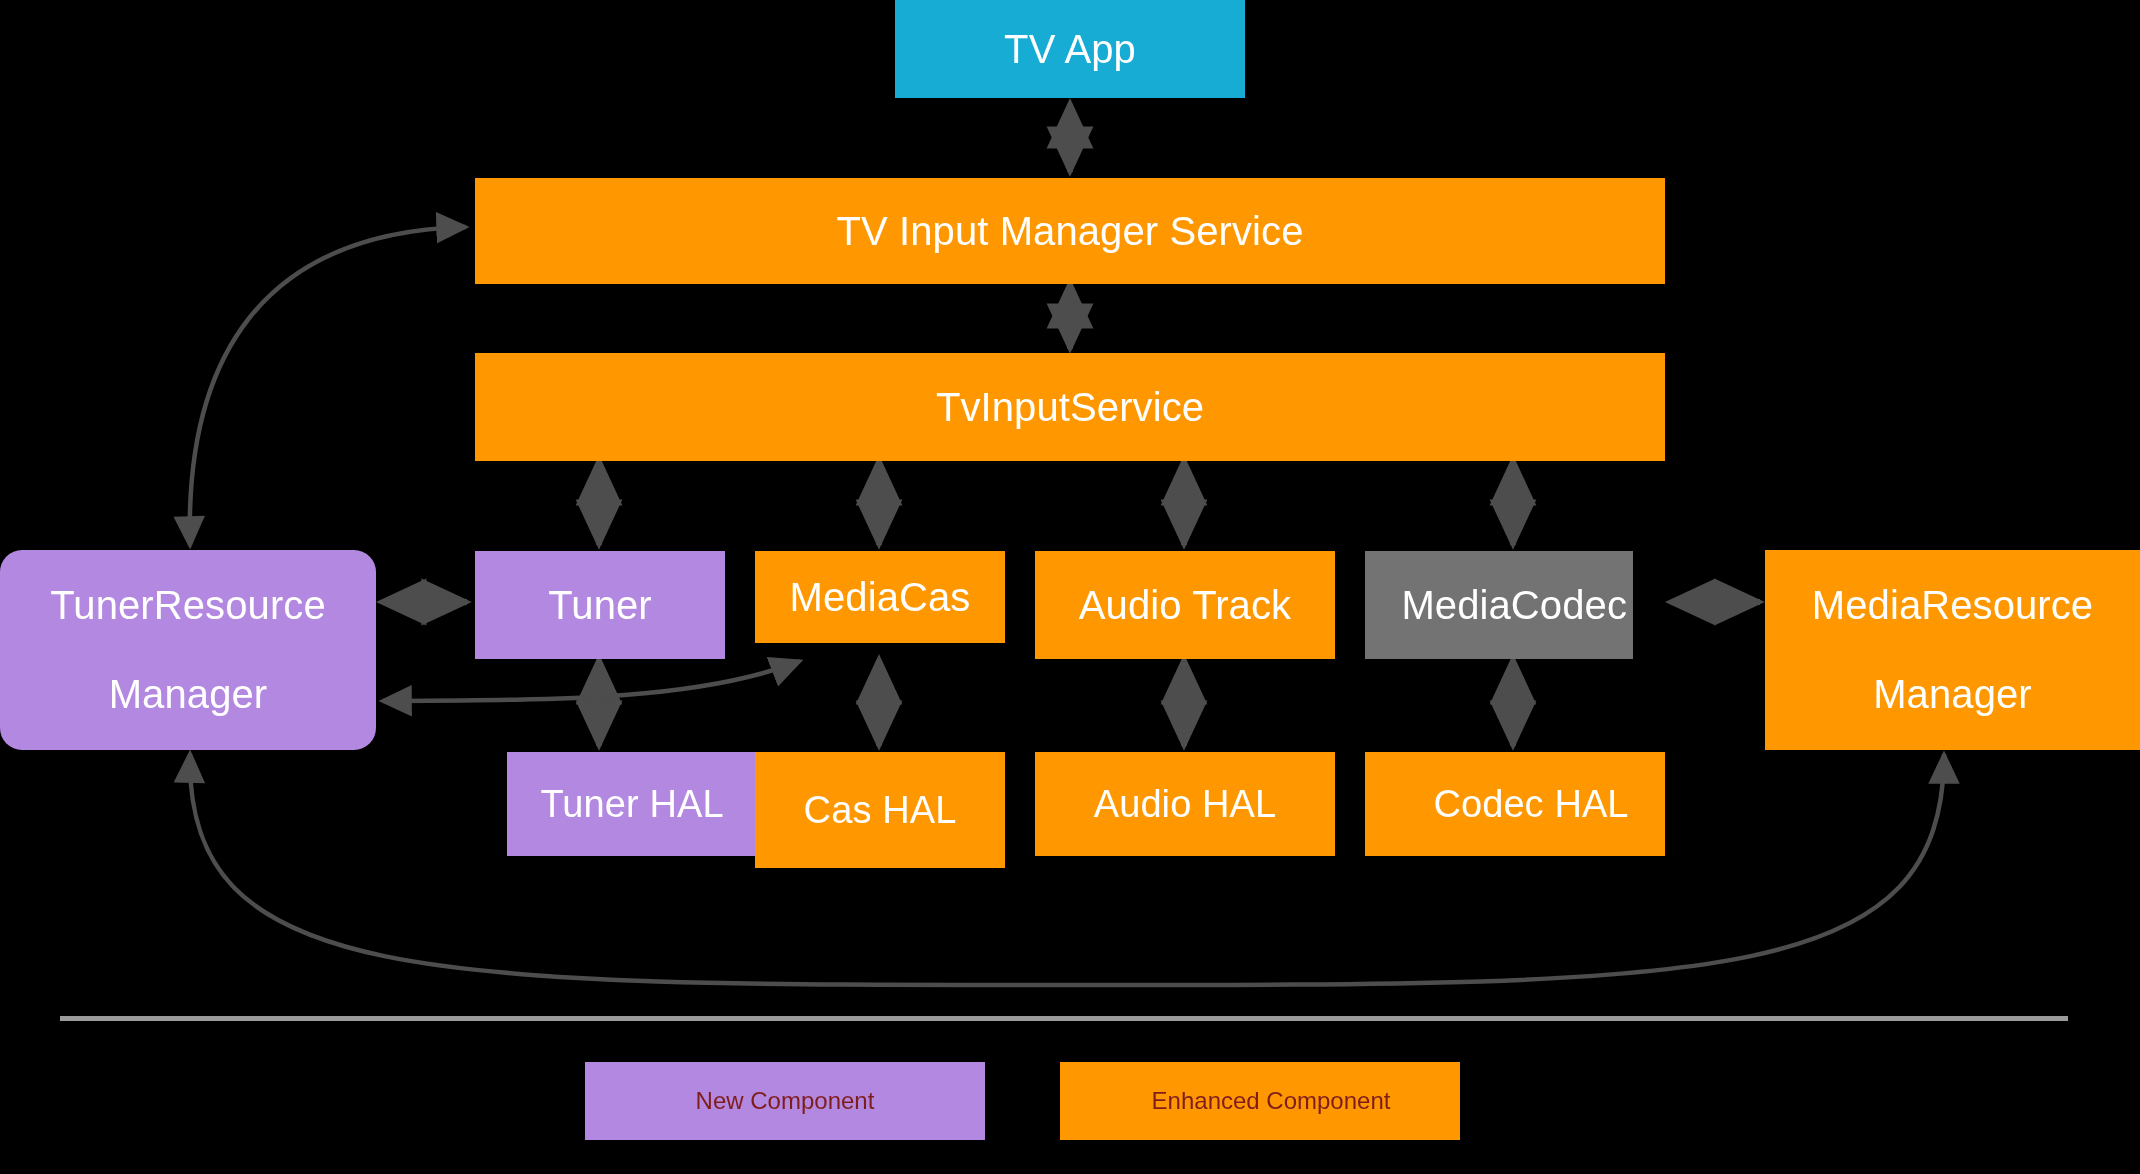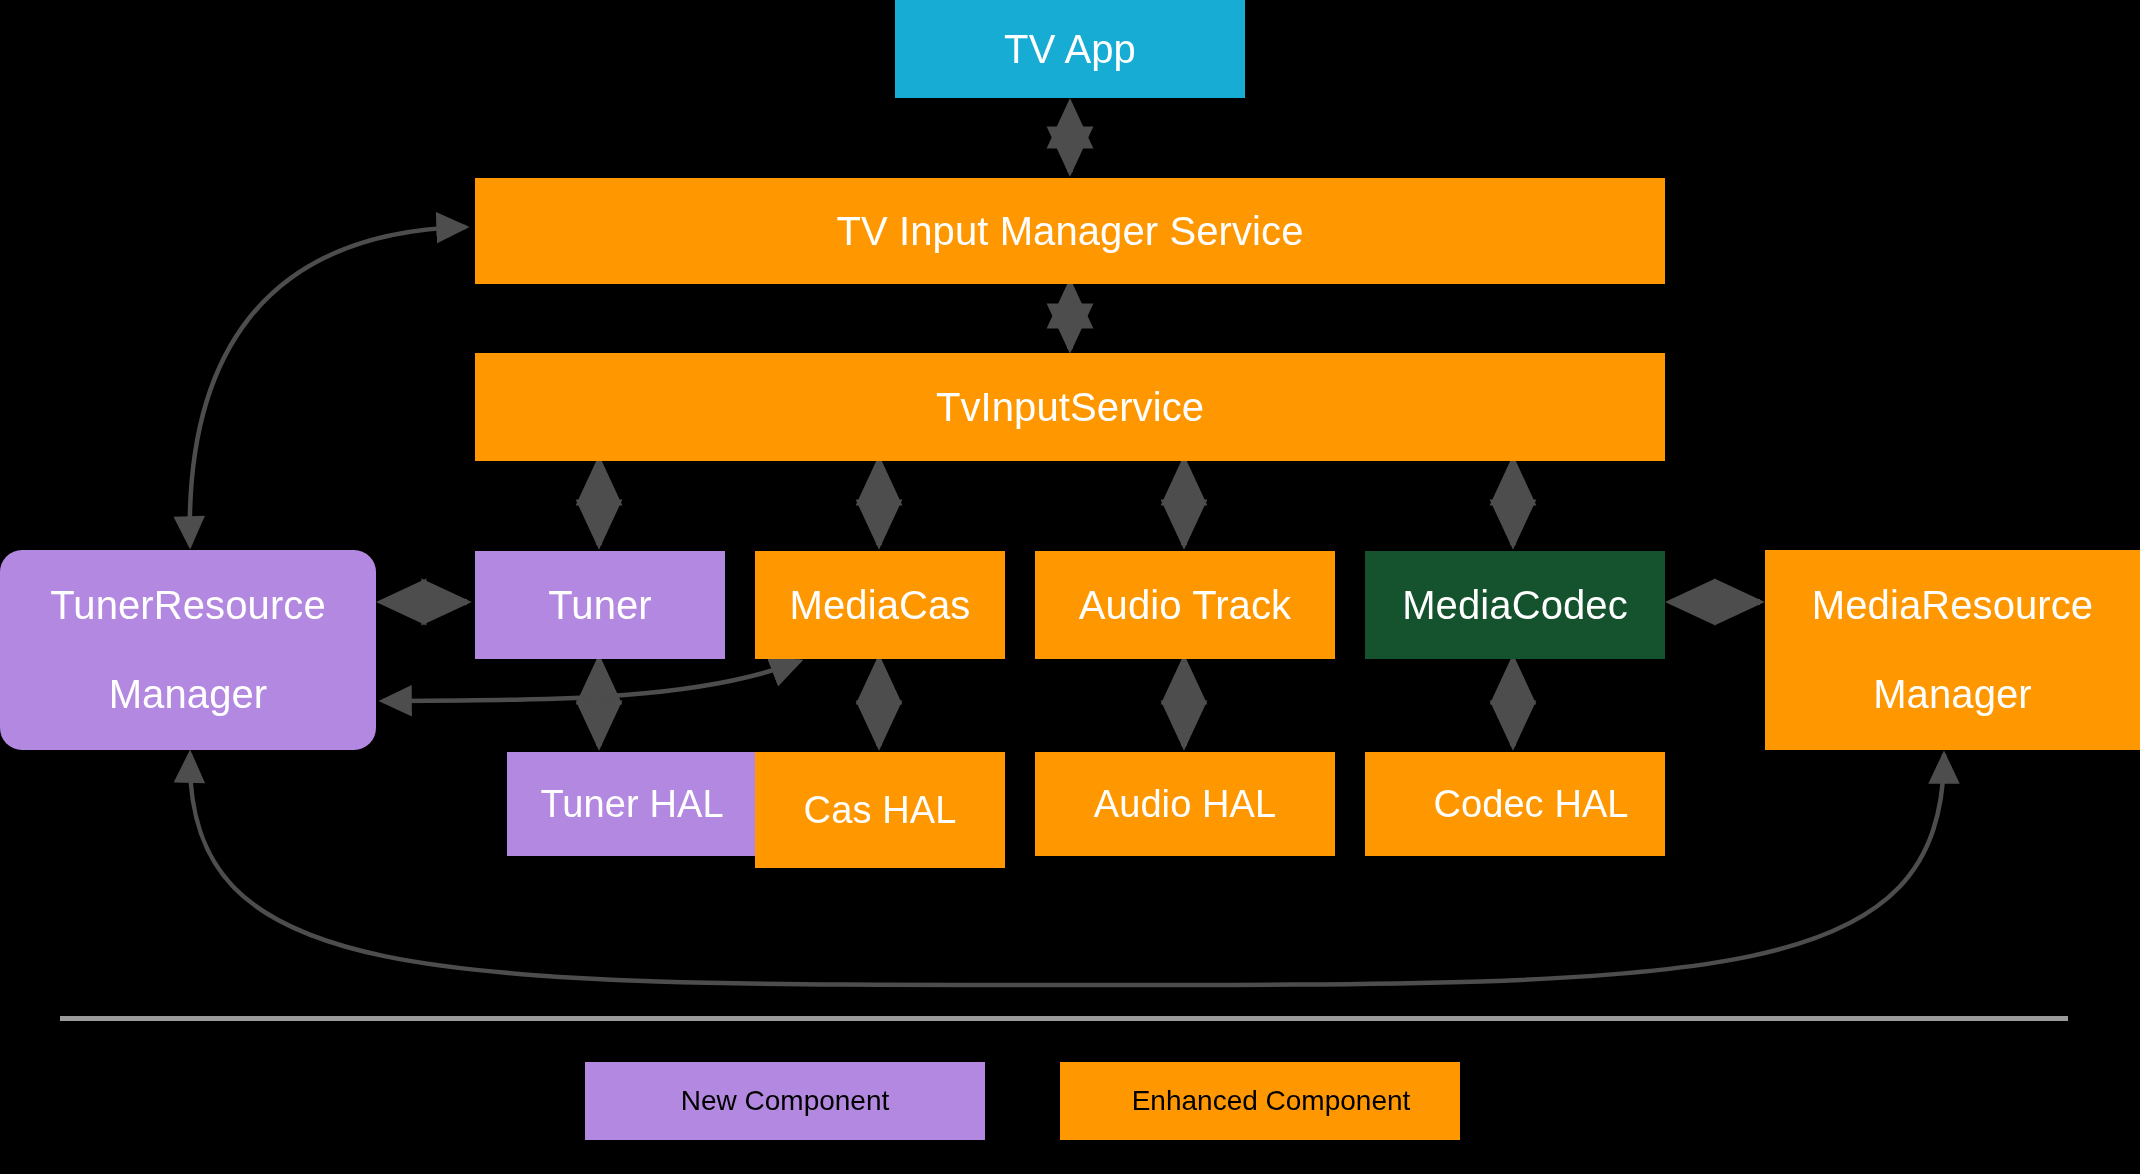--- a/index.html
+++ b/index.html
@@ -4,21 +4,21 @@
 <style>
   html,body{margin:0;padding:0;background:#000;}
   body{width:2140px;height:1174px;overflow:hidden;font-family:"Liberation Sans",sans-serif;}
   #stage{position:relative;width:2140px;height:1174px;background:#000;}
   svg#wires{position:absolute;left:0;top:0;width:2140px;height:1174px;pointer-events:none;}
   .node{position:absolute;display:flex;align-items:center;justify-content:center;
         text-align:center;color:#fff;line-height:1.12;box-sizing:border-box;
         font-weight:400;letter-spacing:.1px;}
   .node span{display:block;padding:0 6px;}
   .legend-box{position:absolute;display:flex;align-items:center;justify-content:center;
-        color:#000000;font-size:28px;box-sizing:border-box;}
+        color:#7f1d1d;font-size:24px;box-sizing:border-box;}
   .divider{position:absolute;background:#9a9a9a;}
 </style>
 </head>
 <body>
 
 <div id="stage">
 
   <svg id="wires" viewBox="0 0 2140 1174" xmlns="http://www.w3.org/2000/svg">
     <defs>
       <marker id="ah-end" markerWidth="9" markerHeight="9" refX="7.6" refY="4.5" orient="auto" markerUnits="strokeWidth">
@@ -88,29 +88,29 @@
     <span>
       <span>TunerResource</span><br>
       <span>Manager</span>
     </span>
   </div>
 
   <div class="node" style="left:475px;top:551px;width:250px;height:108px;background:#B388E0;font-size:40px;">
     <span>Tuner</span>
   </div>
 
-  <div class="node" style="left:755px;top:551px;width:250px;height:108px;background:#FF9800;font-size:40px;">
+  <div class="node" style="left:755px;top:551px;width:250px;height:92px;background:#FF9800;font-size:40px;">
     <span>MediaCas</span>
   </div>
 
   <div class="node" style="left:1035px;top:551px;width:300px;height:108px;background:#FF9800;font-size:40px;">
     <span>Audio Track</span>
   </div>
 
-  <div class="node" style="left:1365px;top:551px;width:300px;height:108px;background:#14532d;font-size:40px;">
+  <div class="node" style="left:1365px;top:551px;width:268px;height:108px;background:#737373;font-size:40px;justify-content:flex-end;">
     <span>MediaCodec</span>
   </div>
 
   <div class="node" style="left:1765px;top:550px;width:375px;height:200px;background:#FF9800;font-size:40px;">
     <span>
       <span>MediaResource</span><br>
       <span>Manager</span>
     </span>
   </div>
 

